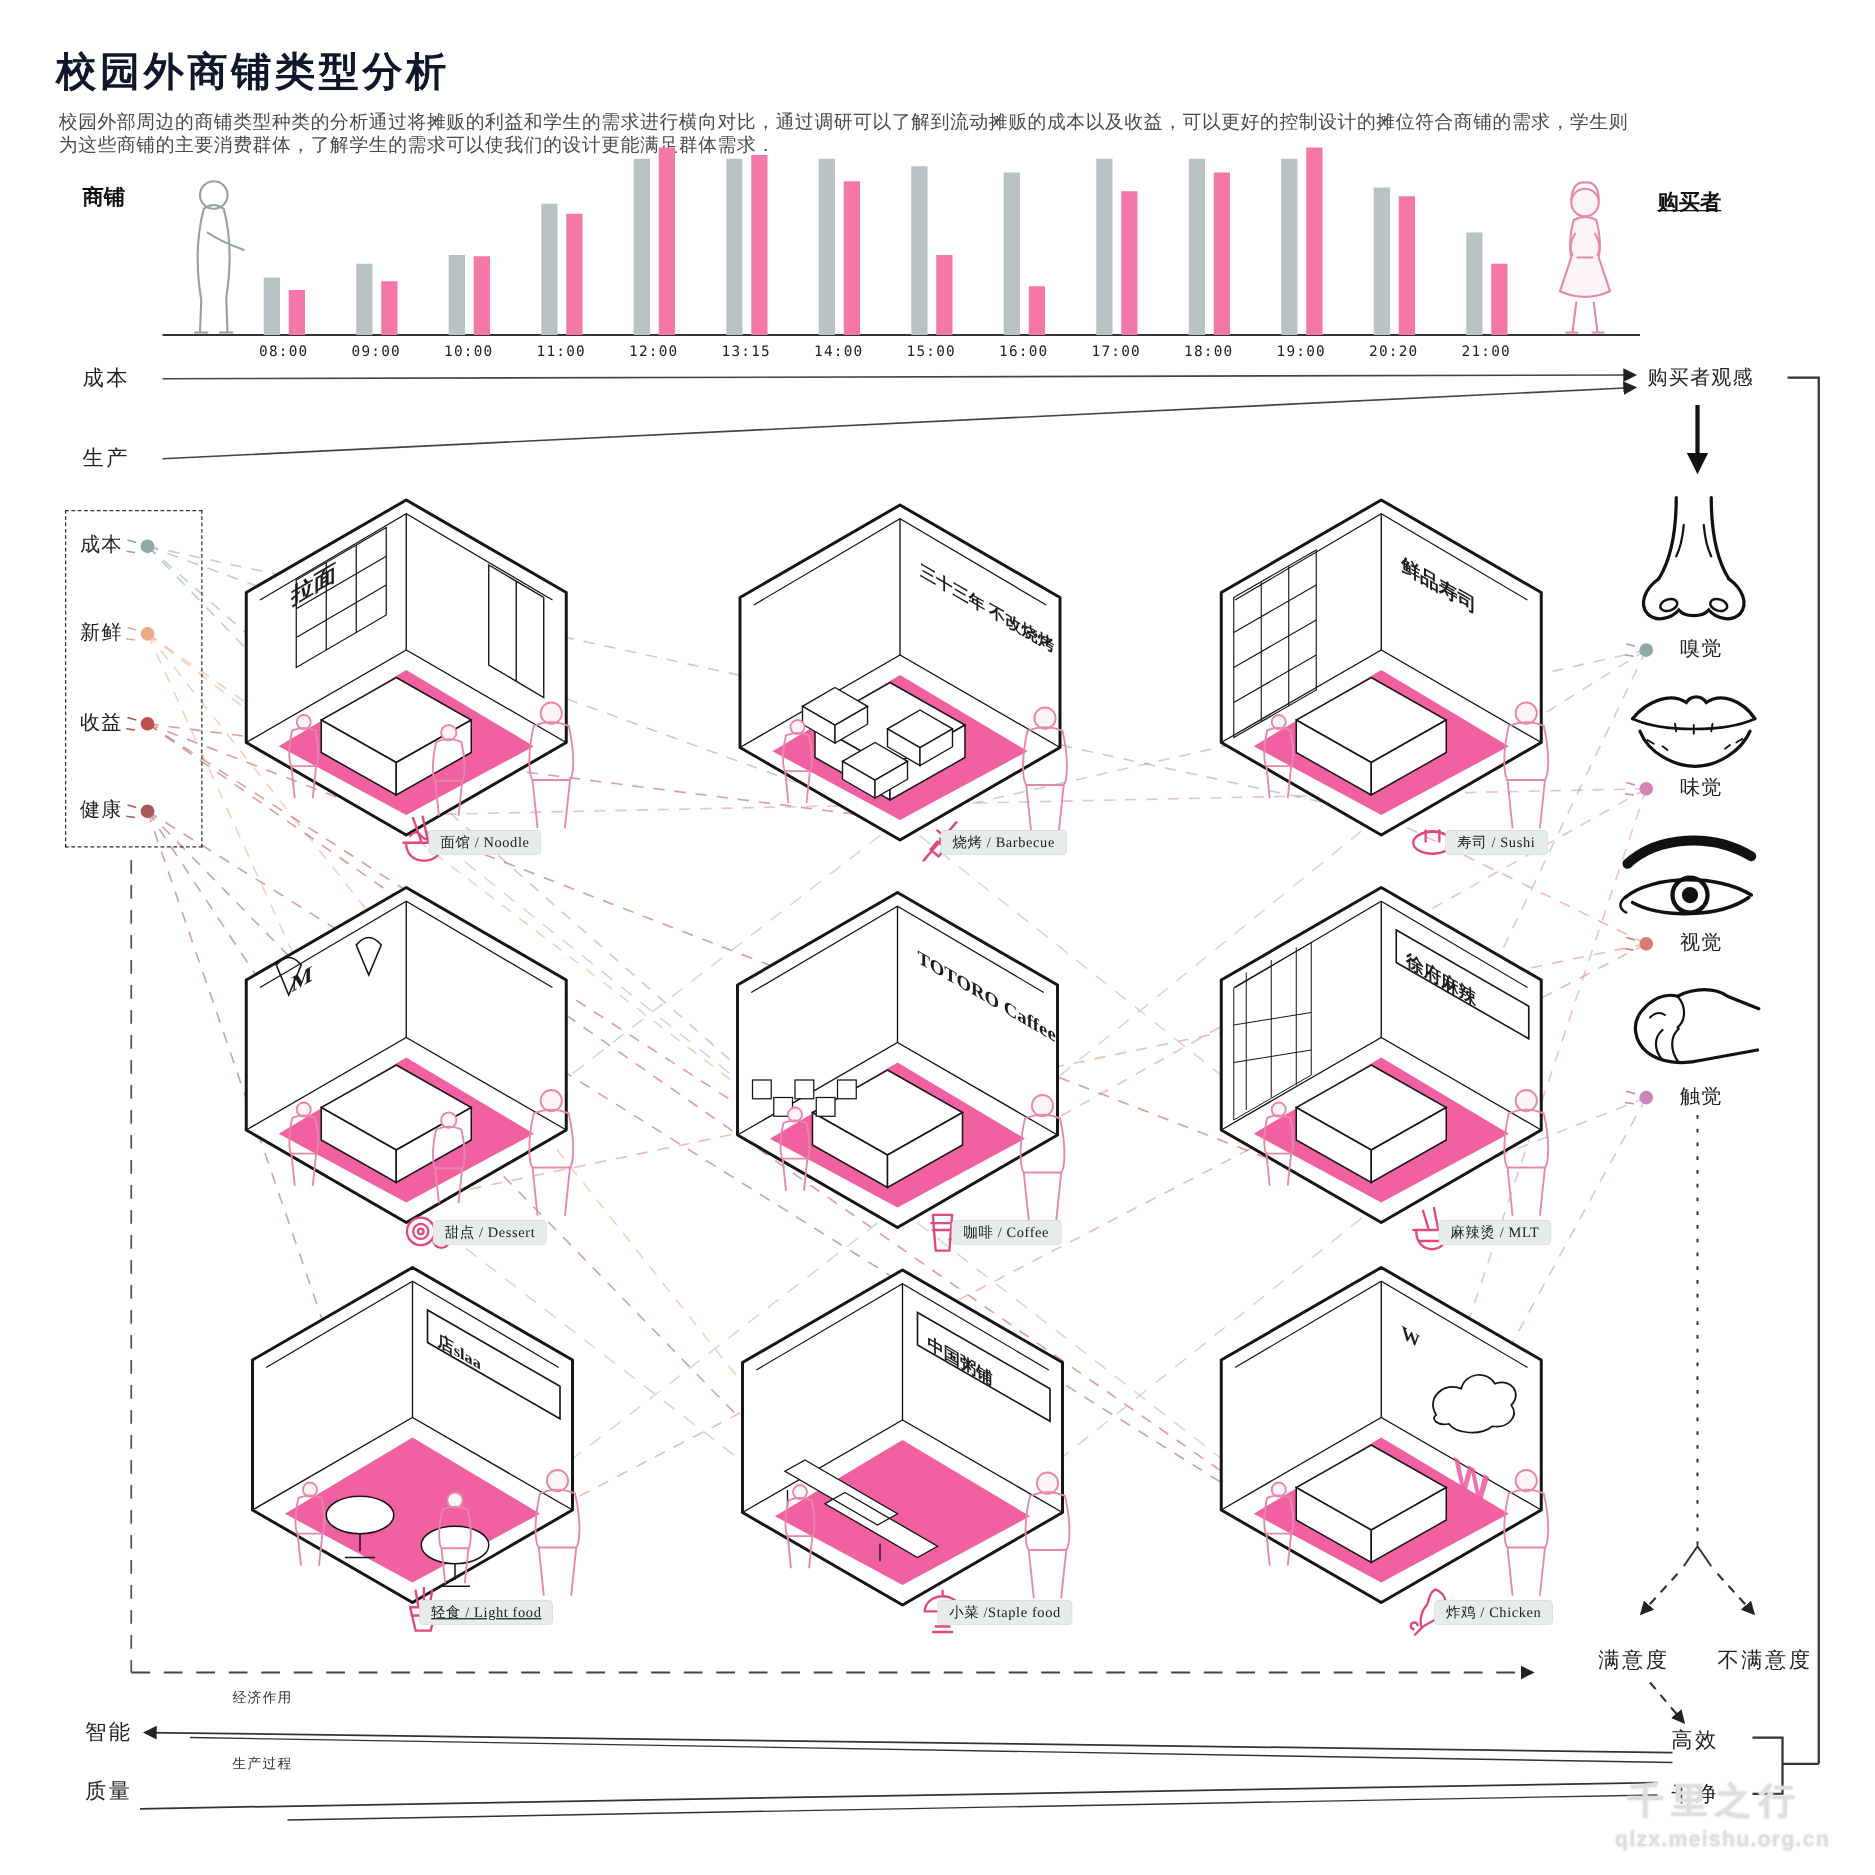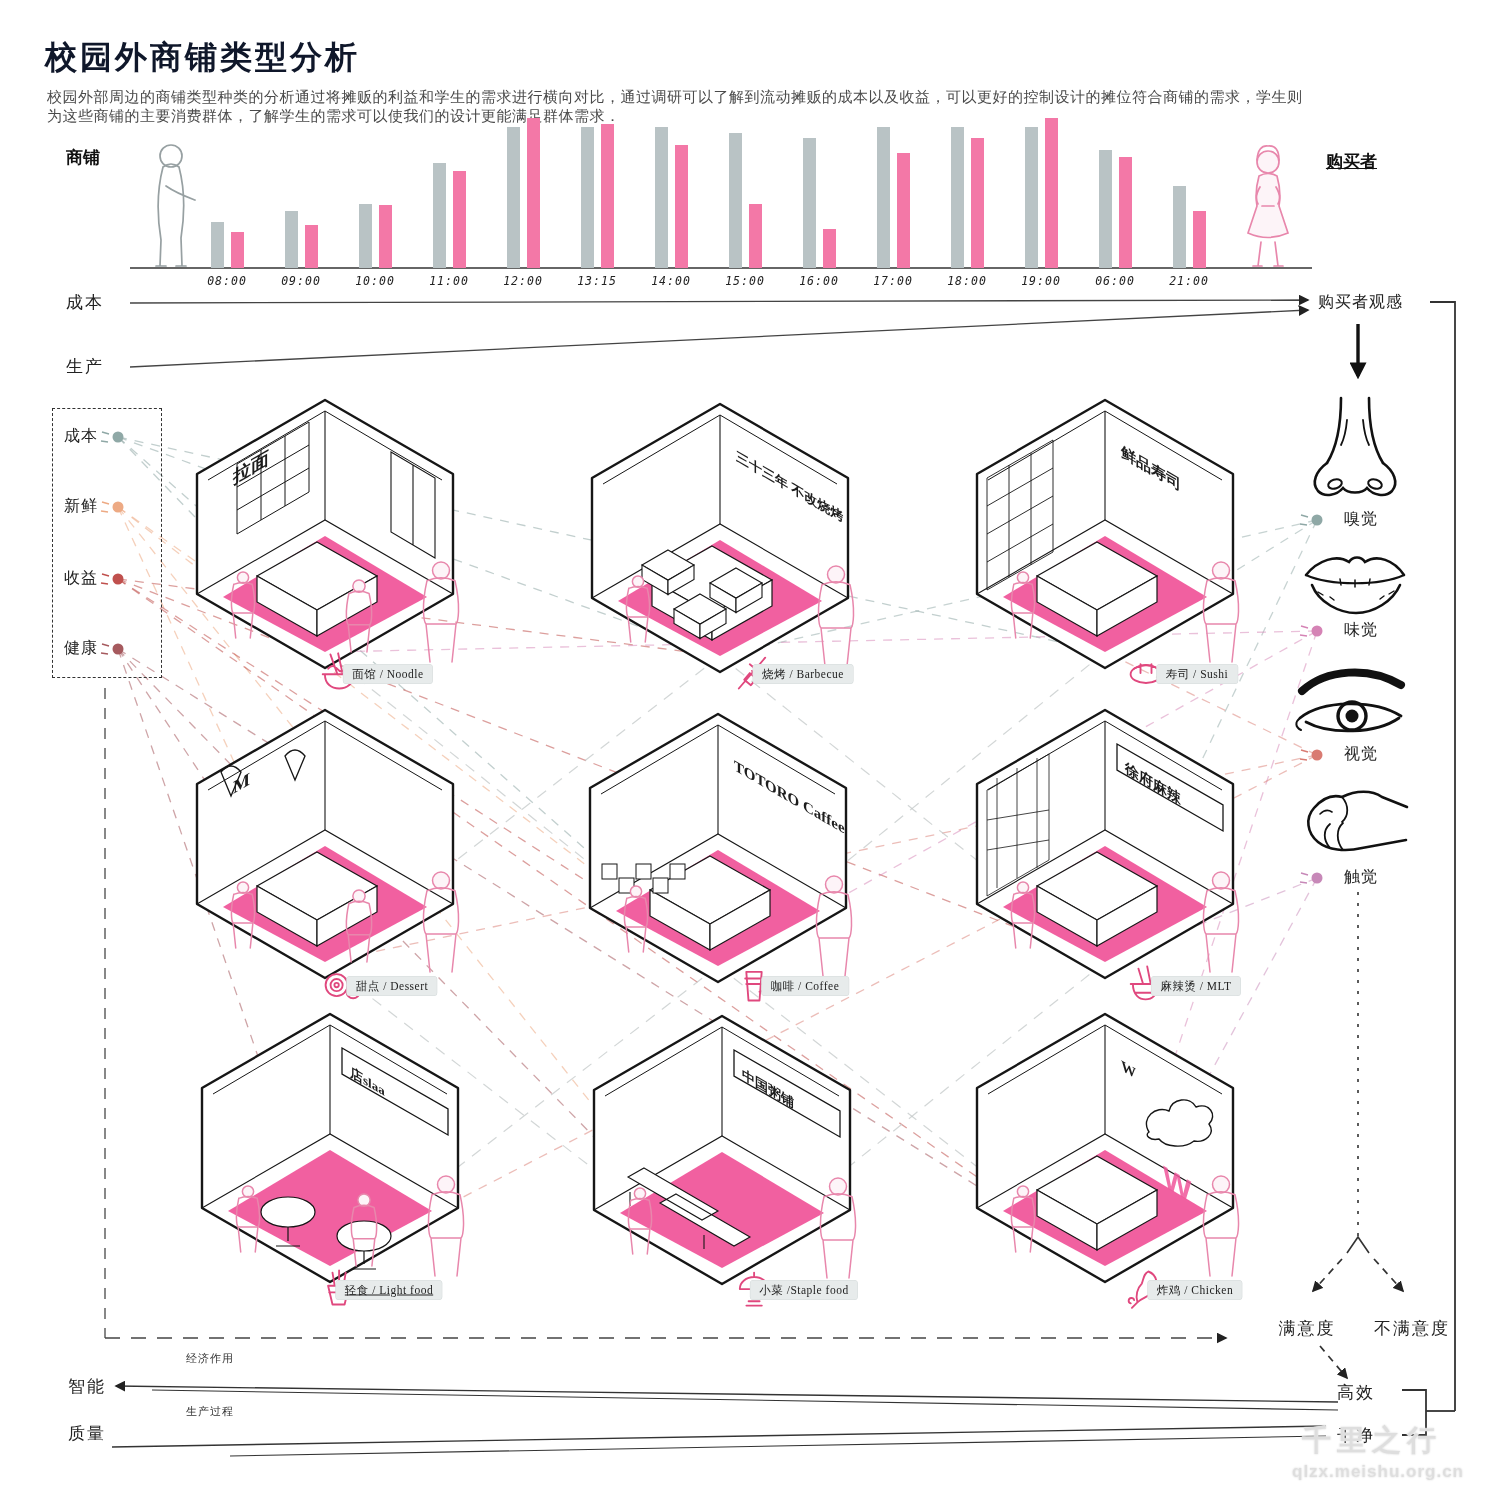--- a/index.html
+++ b/index.html
@@ -14,21 +14,21 @@
             font-size:15px;color:#4a4a4a;letter-spacing:.5px;}
   .biglbl{font-family:"Liberation Sans",sans-serif;font-weight:bold;font-size:17px;color:#111;}
   .slbl{font-size:17px;color:#222;letter-spacing:2px;}
   .mlbl{font-size:16px;color:#222;letter-spacing:1px;}
   .tinylbl{font-size:11px;color:#333;letter-spacing:1px;}
   #bars{left:190px;top:118px;width:1036px;height:150px;display:flex;align-items:flex-end;}
   .bgroup{width:74px;height:150px;display:flex;justify-content:center;align-items:flex-end;gap:7px;}
   .bar{width:13px;}
   #times{left:190px;top:274px;width:1036px;display:flex;}
   .time{width:74px;text-align:center;font-family:"DejaVu Sans Mono",monospace;
-        font-size:11.5px;color:#222;letter-spacing:1px;font-style:italic;}
+        font-size:11.5px;color:#222;letter-spacing:1px;}
   .factor-box{left:52px;top:408px;width:108px;height:268px;border:1.6px dashed #333;}
   .pill{background:#e7ebeb;border-radius:3px;padding:2px 9px;font-size:11.5px;color:#222;
         letter-spacing:.5px;box-shadow:0 0 0 .5px #d4dada;}
   .wm{font-family:"Liberation Sans",sans-serif;font-weight:bold;color:#dedede;
       text-shadow:0 0 1px #fff, 0 0 2px #cfcfcf;}
 </style>
 </head>
 <body>
 
 <div class="canvas">
@@ -503,21 +503,21 @@
       <div class="time">10:00</div>
       <div class="time">11:00</div>
       <div class="time">12:00</div>
       <div class="time">13:15</div>
       <div class="time">14:00</div>
       <div class="time">15:00</div>
       <div class="time">16:00</div>
       <div class="time">17:00</div>
       <div class="time">18:00</div>
       <div class="time">19:00</div>
-      <div class="time">06:00</div>
+      <div class="time">20:20</div>
       <div class="time">21:00</div>
     </div>
 
   <div class="abs slbl" style="left:66px;top:291px;">成本</div>
   <div class="abs slbl" style="left:66px;top:355px;">生产</div>
   <div class="abs mlbl" style="left:1318px;top:292px;">购买者观感</div>
 
   <div class="abs factor-box"></div>
   <div class="abs mlbl" style="left:64px;top:426px;">成本</div>
   <div class="abs mlbl" style="left:64px;top:496px;">新鲜</div>

